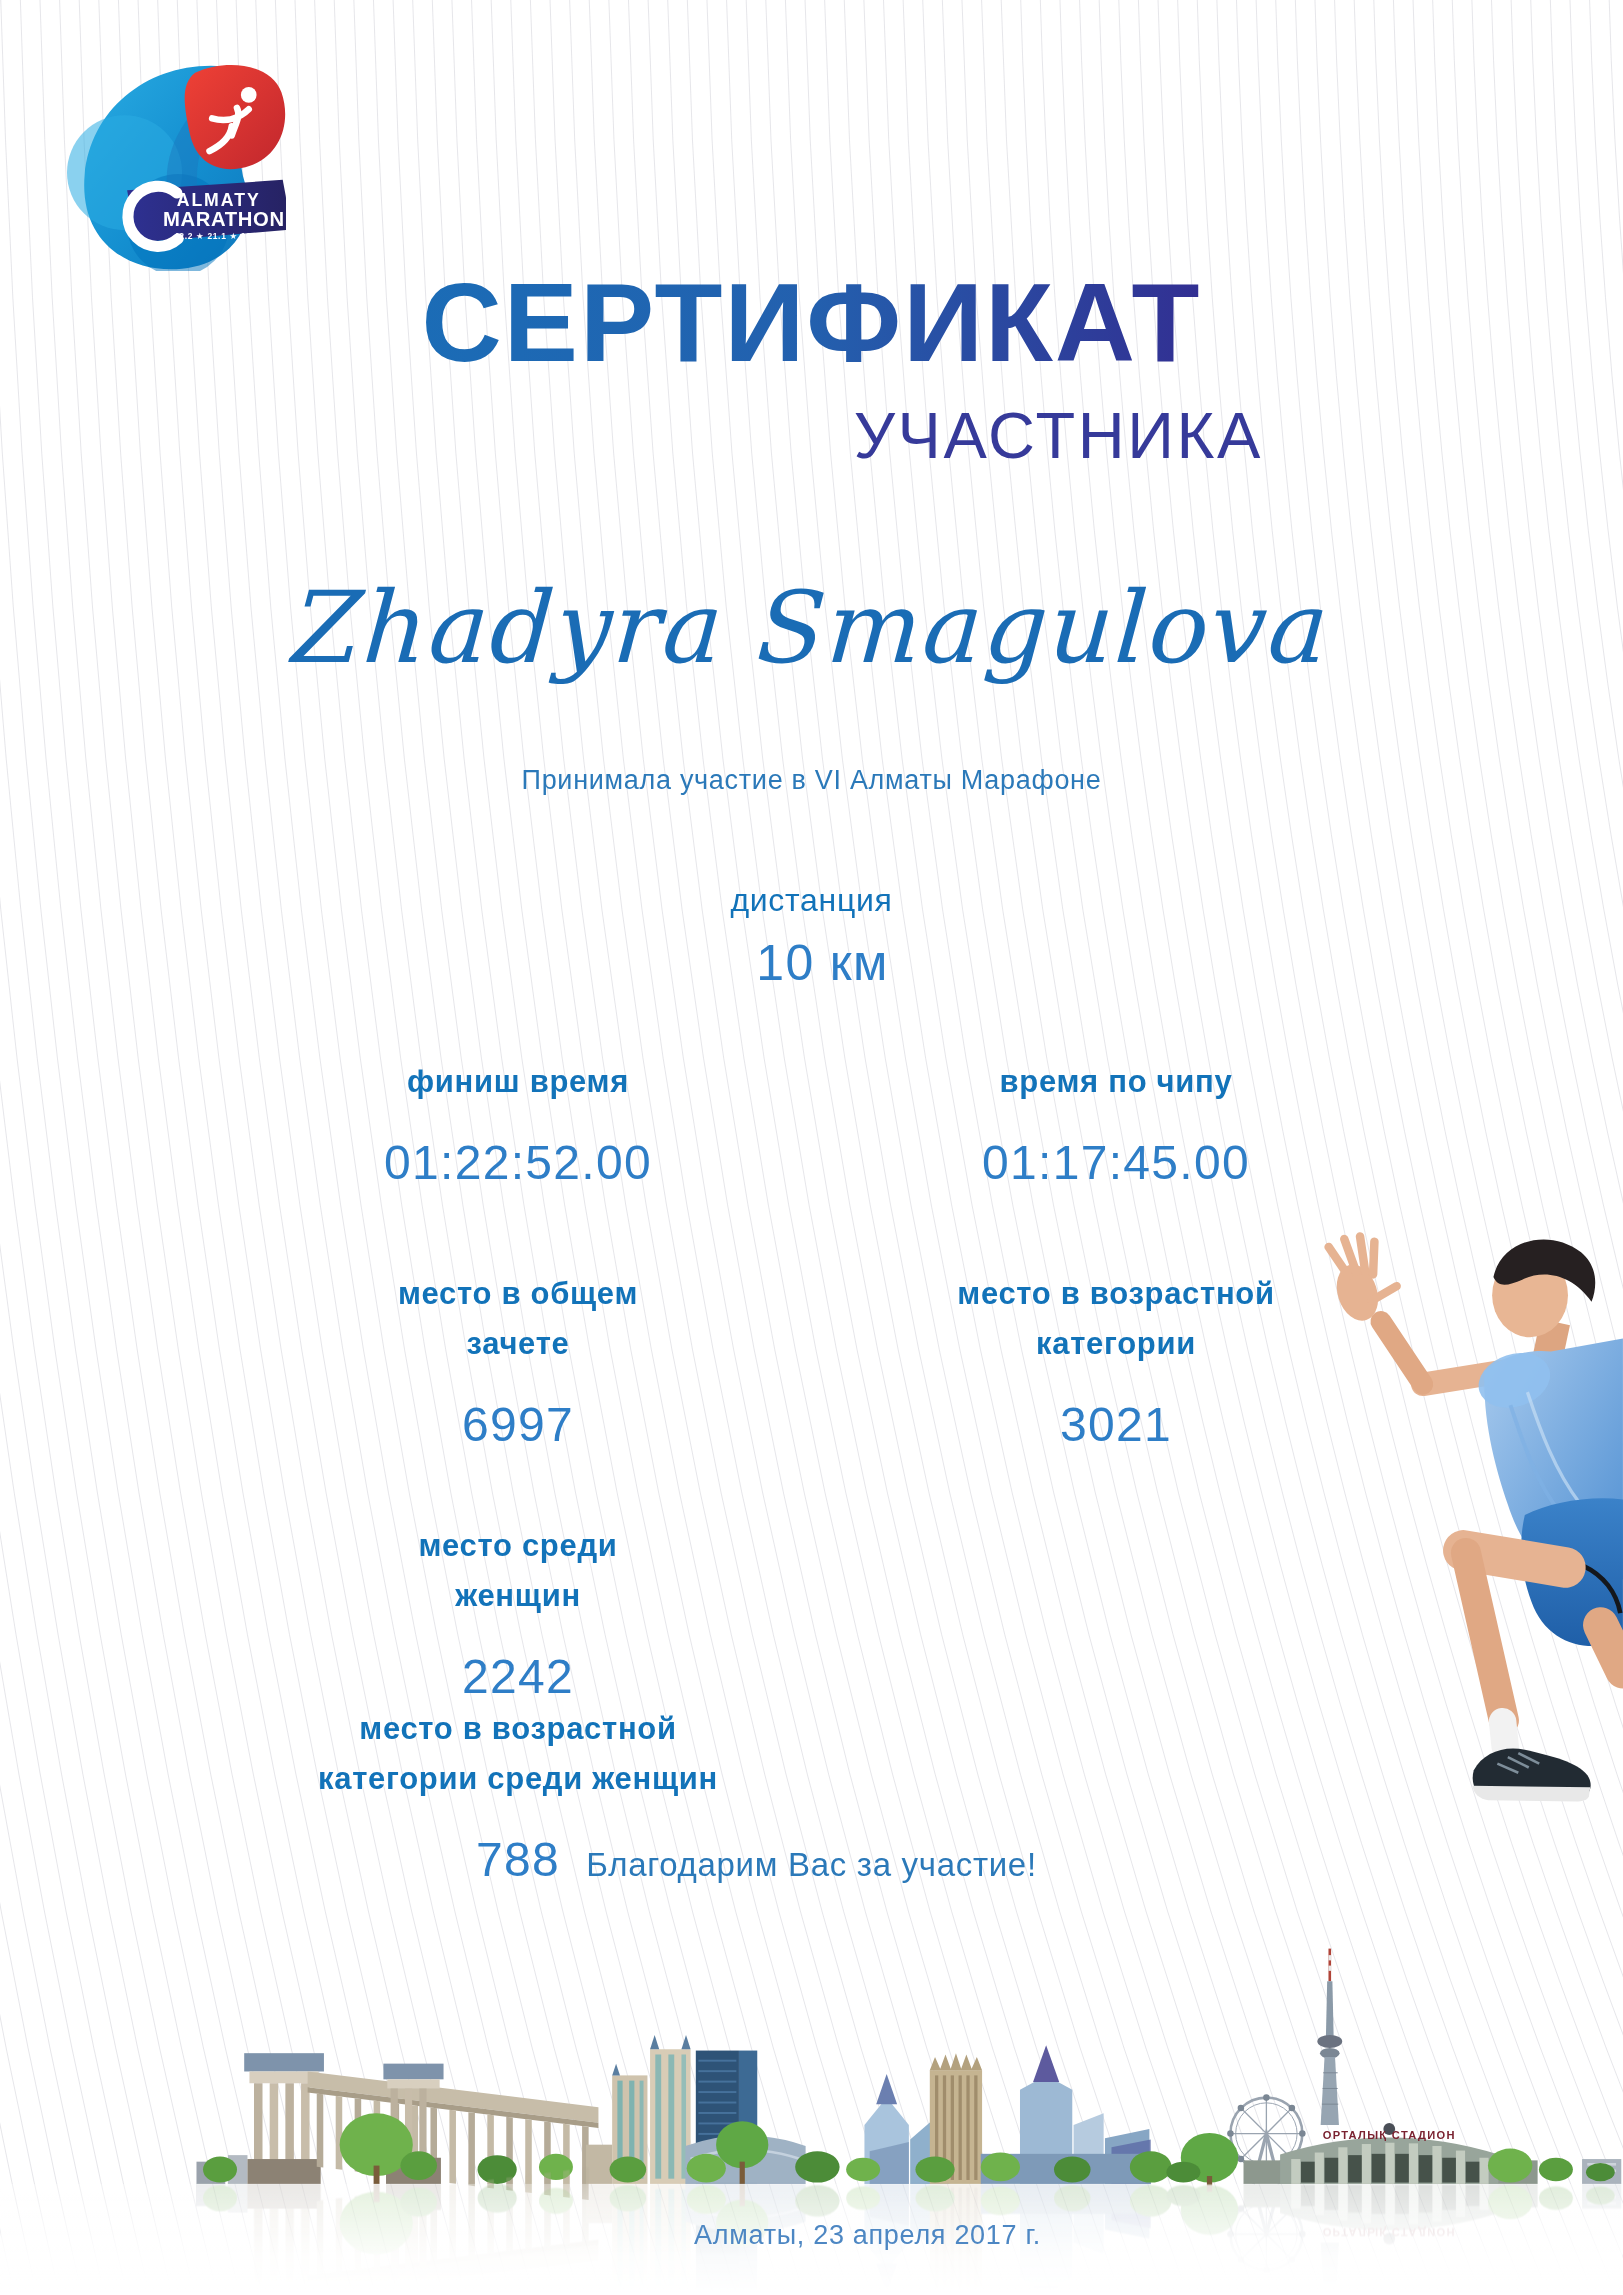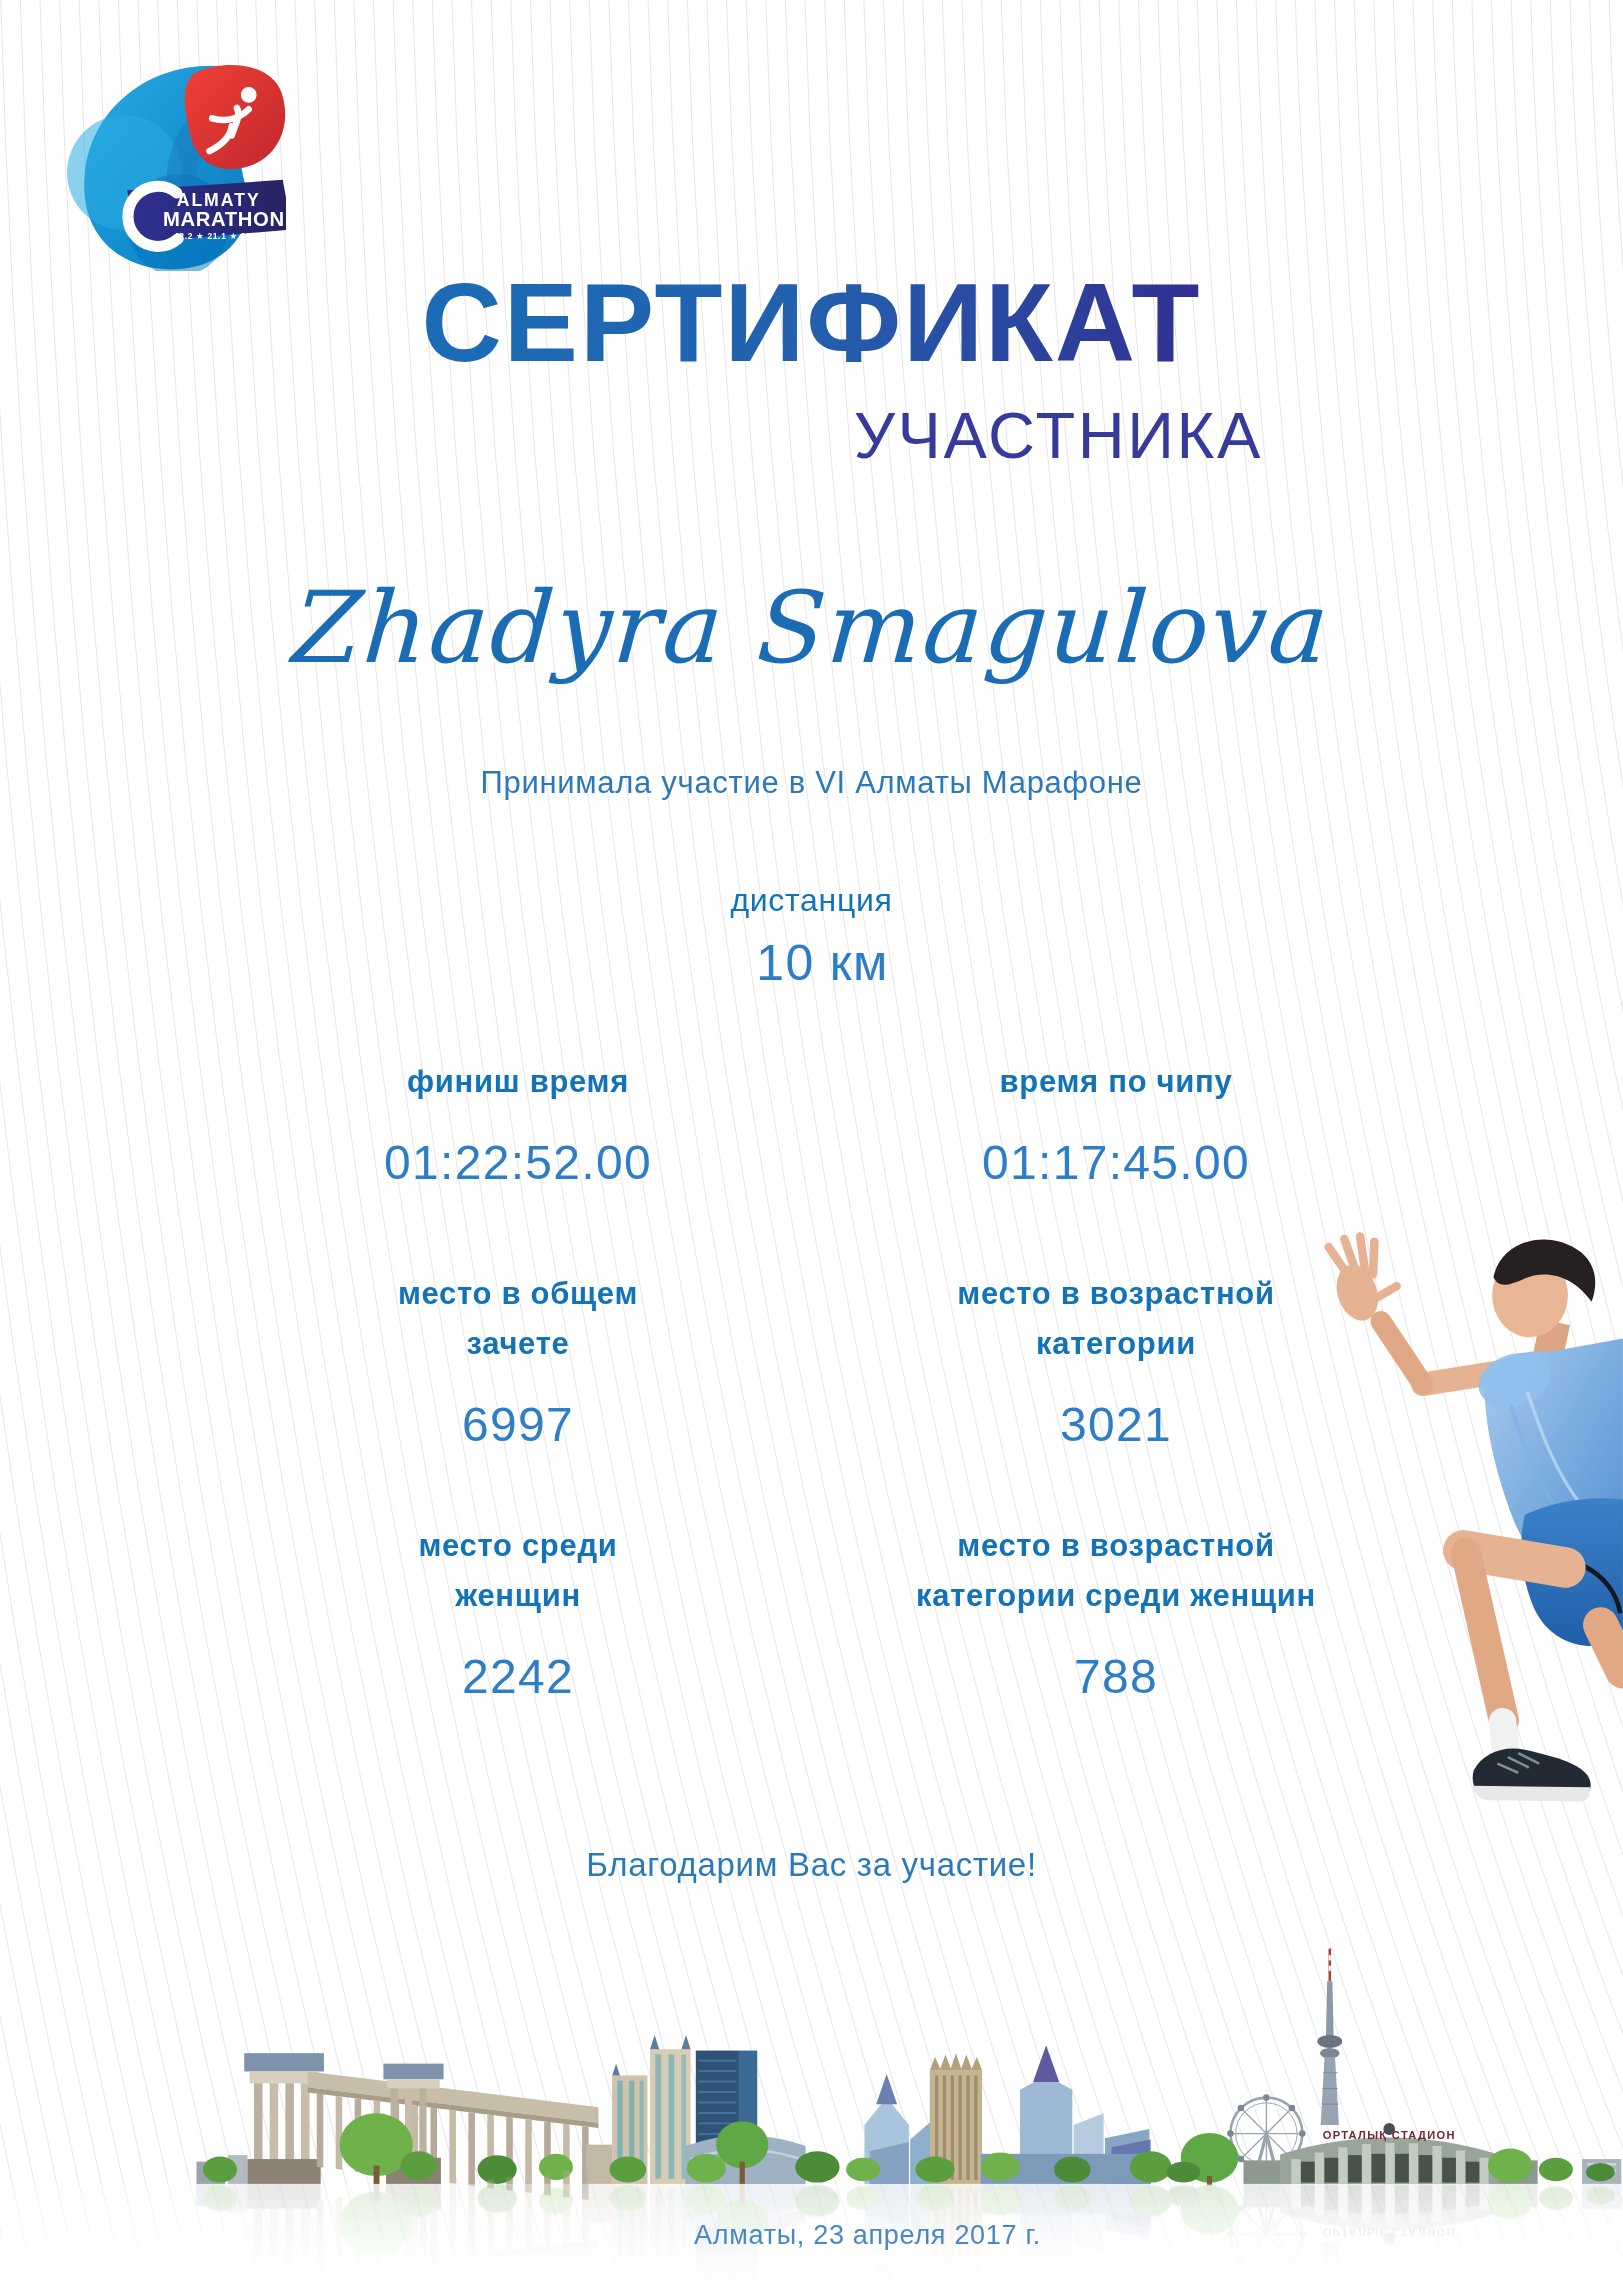--- a/index.html
+++ b/index.html
@@ -15,37 +15,37 @@
   #title-svg{left:321px;top:254px;width:981px;height:131px;}
   #subtitle{left:321px;top:398px;width:942px;text-align:right;
     font-size:65px;font-weight:400;letter-spacing:2.6px;color:#363a9a;}
 
   
   #name{left:0;top:570px;width:1623px;text-align:center;
     font-family:"DejaVu Serif","Liberation Serif",serif;font-style:italic;
     font-size:99px;letter-spacing:2px;color:#1a6cb5;transform:skewX(-4deg);}
 
   #participation{left:0;top:765px;width:1623px;text-align:center;
-    font-size:31px;font-weight:300;letter-spacing:0.7px;color:#2b79b9;}
+    font-size:27px;font-weight:300;letter-spacing:0.7px;color:#2b79b9;}
 
   
   #distance-label{left:0;top:882px;width:1623px;text-align:center;
     font-size:32px;font-weight:400;letter-spacing:0.7px;color:#1273b9;}
   #distance-value{left:0;top:934px;width:1623px;text-align:center;
     font-size:50px;font-weight:100;letter-spacing:1.3px;color:#2e7ec7;margin-left:11px;}
 
   
   .stat-row{position:absolute;left:219px;width:1197px;display:flex;z-index:2;}
   .stat-cell{width:598px;text-align:center;}
   .stat-label{font-size:31px;font-weight:700;letter-spacing:0.7px;line-height:50px;
     color:#1273b9;white-space:pre-line;}
   .stat-value{margin-top:28px;font-size:48px;font-weight:100;letter-spacing:1.3px;color:#2e7ec7;}
   #stats-row-1{top:1057px;}
   #stats-row-2{top:1269px;}
-  #stats-row-3{top:1521px;}
+  #stats-row-3{top:1521px;flex-direction:column;}
 
   #thanks{left:0;top:1846px;width:1623px;text-align:center;
     font-size:33px;font-weight:400;letter-spacing:0.7px;color:#2b79b9;}
 
   #runner{right:0;top:1209px;width:335px;height:603px;z-index:1;}
   #skyline{left:0;top:1929px;width:1623px;height:366px;z-index:1;}
 
   #date-line{left:0;top:2220px;width:1623px;text-align:center;
     font-size:27px;font-weight:300;letter-spacing:0.7px;color:#4d87c3;
     transform:translateX(56px);z-index:4;}

